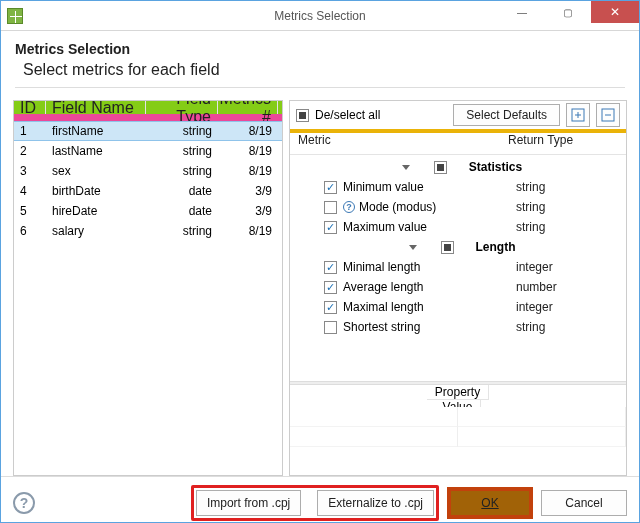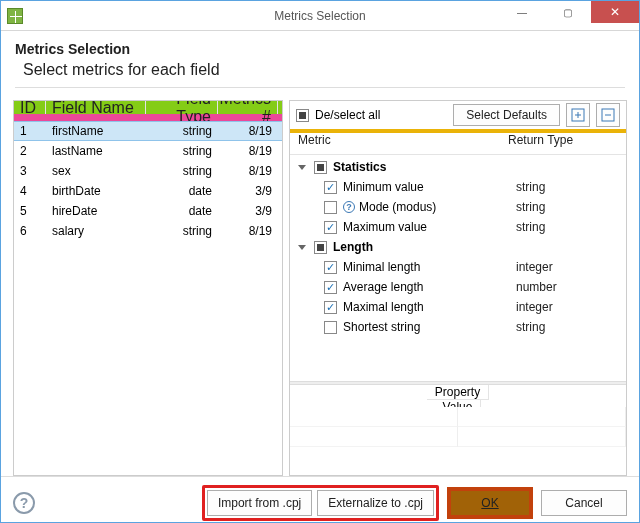--- a/index.html
+++ b/index.html
@@ -142,21 +142,21 @@
 
   .tree {
     overflow-y: scroll;
     flex: 1;
     padding: 2px 0;
   }
   .tree::-webkit-scrollbar { width: 16px; background: #f0f0f0; }
   .tree::-webkit-scrollbar-thumb { background: #c7c7c7; border: 1px solid #a7a7a7; }
   .tree-group {
     display: flex; align-items: center; height: 20px;
-    padding-left: 8px; gap: 6px;
+    padding-left: 8px; gap: 22px; justify-content: center;
   }
   .tree-arrow {
     width: 0; height: 0;
     border-left: 4px solid transparent;
     border-right: 4px solid transparent;
     border-top: 5px solid #666;
     margin-right: 2px;
   }
   .tree-group .label { font-weight: 700; }
   .tree-item {
@@ -197,21 +197,21 @@
   }
   .help-icon {
     width: 22px; height: 22px; border-radius: 50%;
     border: 2px solid #8a9aab; color: #8a9aab;
     display: flex; align-items: center; justify-content: center;
     font-weight: bold; font-size: 14px;
     margin-right: auto;
   }
   .highlight-box {
     border: 3px solid #e02020;
-    padding: 2px; display: flex; gap: 5px;
+    padding: 2px; display: flex; gap: 16px;
     border-radius: 2px;
   }
   .footer .btn { min-width: 86px; text-align: center; padding: 5px 10px; }
   .btn.primary { border: 4px solid #c2410c; background: #a16207; text-decoration: underline; }
 </style>
 </head>
 <body>
 
 <div class="titlebar">
   <div class="title-icon"></div>

